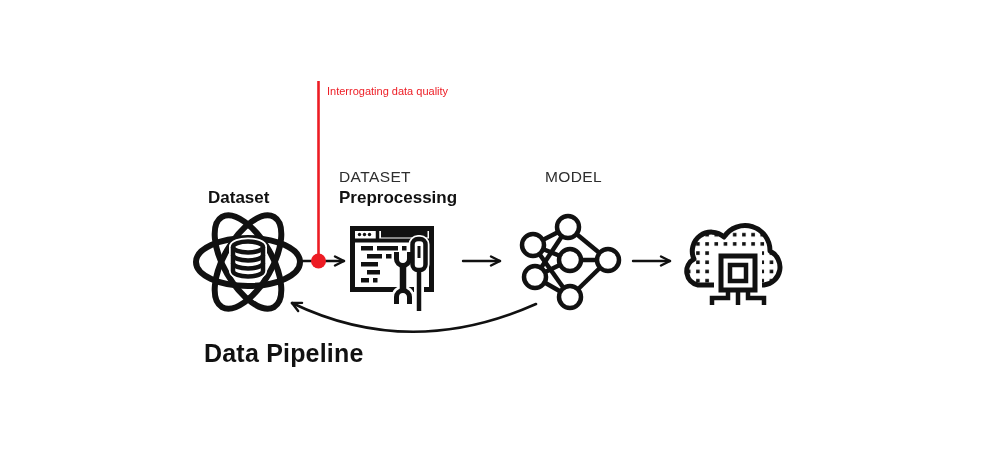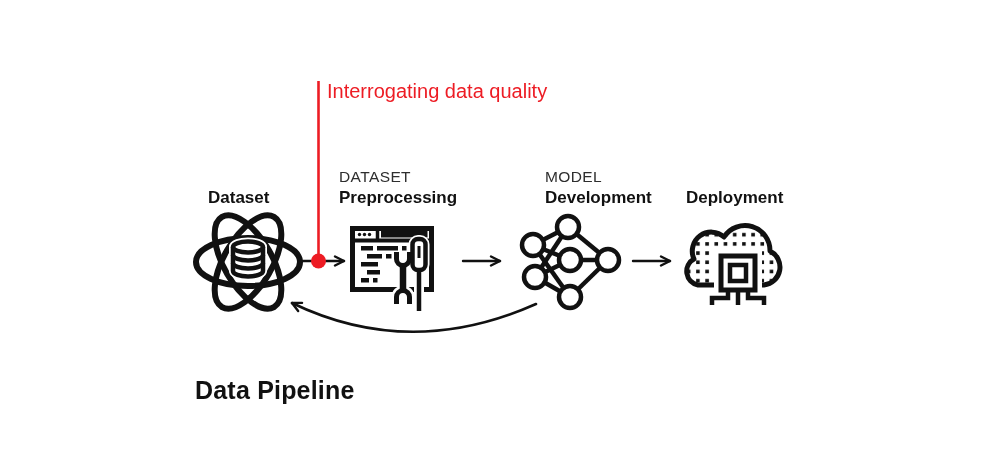--- a/index.html
+++ b/index.html
@@ -16,36 +16,36 @@
   .inkf  { fill:var(--ink-black,#111); }
   .redl  { stroke:var(--accent-red,#ED1C24); }
   .redf  { fill:var(--accent-red,#ED1C24); }
   .nf    { fill:none; }
   .wf    { fill:#fff; }
   .whalo { stroke:#fff; fill:none; }
 
   .annotation {
     position:absolute; left:327px; top:82px;
     color:var(--accent-red,#ED1C24);
-    font-size:20px; line-height:18.5px; white-space:nowrap;
+    font-size:11px; line-height:18.5px; white-space:nowrap;
   }
   .stage { position:absolute; top:167px; white-space:nowrap; }
   .stage .eyebrow {
     font-size:15.5px; line-height:20px; min-height:20px;
     letter-spacing:.4px; color:var(--eyebrow-gray,#2e2e2e);
   }
   .stage .name {
     font-size:17px; font-weight:bold; line-height:21px;
     color:var(--ink-black,#111);
   }
   .s0 { left:208px; } .s1 { left:339px; } .s2 { left:545px; } .s3 { left:686px; }
   .caption {
-    position:absolute; left:195px; top:339px;
+    position:absolute; left:204px; top:339px;
     font-size:25px; font-weight:bold; letter-spacing:.2px;
-    color:var(--ink-black,#111); white-space:nowrap;margin-top:37px;
+    color:var(--ink-black,#111); white-space:nowrap;
   }
 </style>
 </head>
 <body>
 
 <div class="canvas">
 
   <svg class="diagram-svg" width="990" height="468" viewBox="0 0 990 468">
     <defs>
       <marker id="ah" markerUnits="userSpaceOnUse" markerWidth="14" markerHeight="14" refX="11" refY="6.5" orient="auto">
@@ -165,22 +165,17 @@
   <div class="stage s0">
     <div class="eyebrow"></div>
     <div class="name">Dataset</div>
   </div>
   <div class="stage s1">
     <div class="eyebrow">DATASET</div>
     <div class="name">Preprocessing</div>
   </div>
   <div class="stage s2">
     <div class="eyebrow">MODEL</div>
-    <div class="name">Development</div>
-  </div>
-  <div class="stage s3">
-    <div class="eyebrow"></div>
-    <div class="name">Deployment</div>
   </div>
 
   <div class="caption">Data Pipeline</div>
 
 </div>
 
 </body></html>

